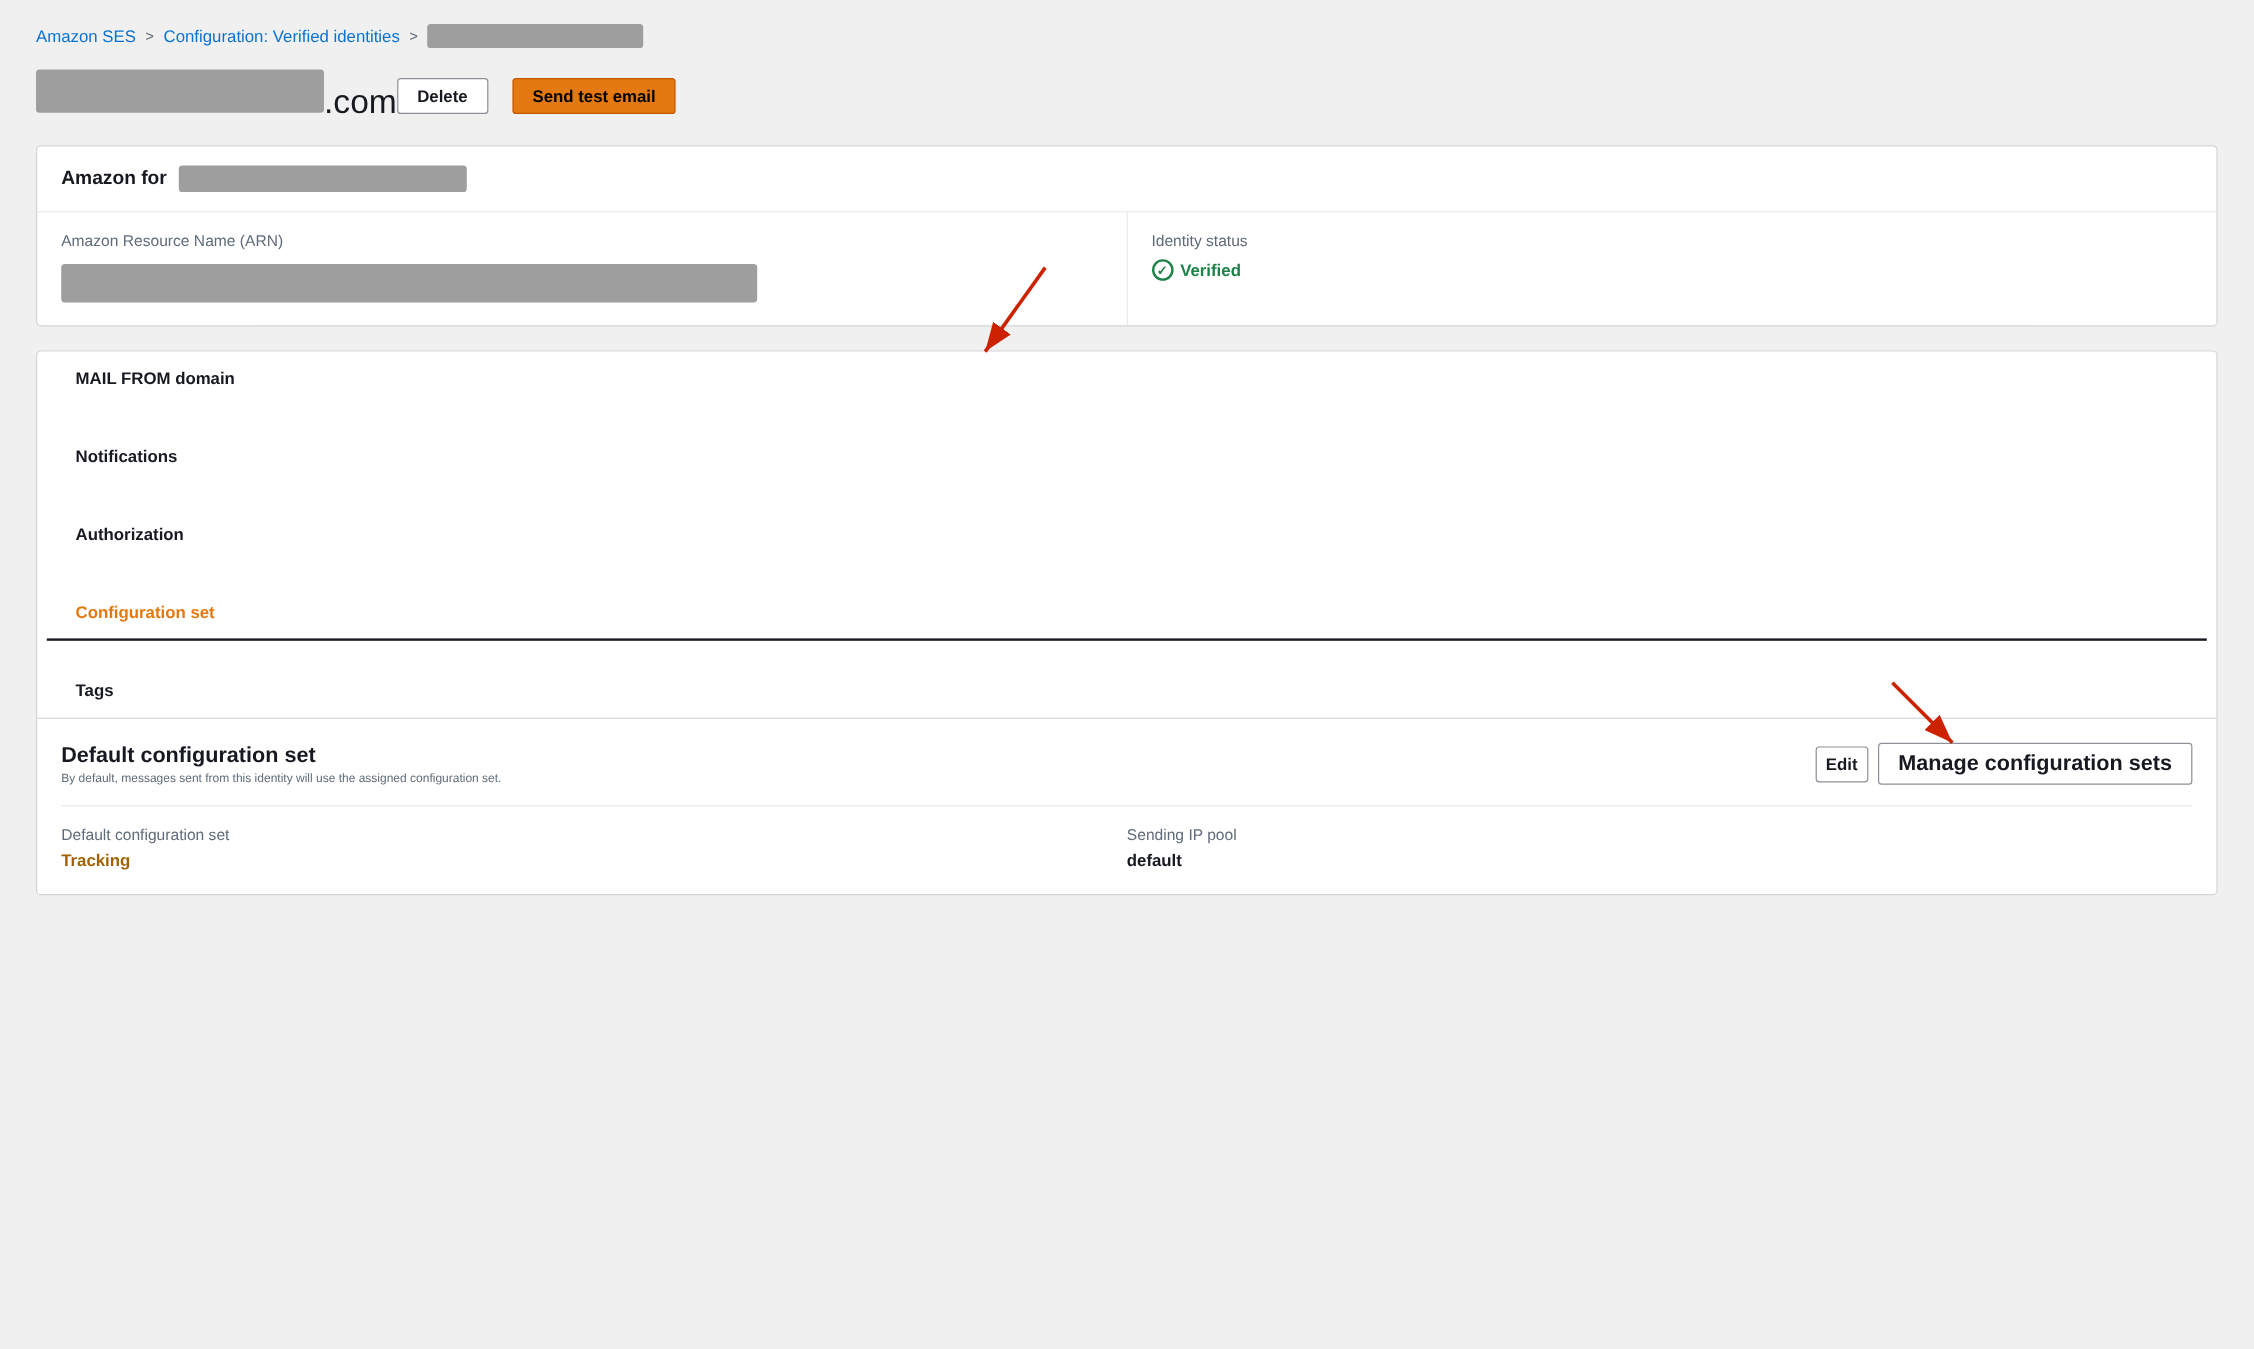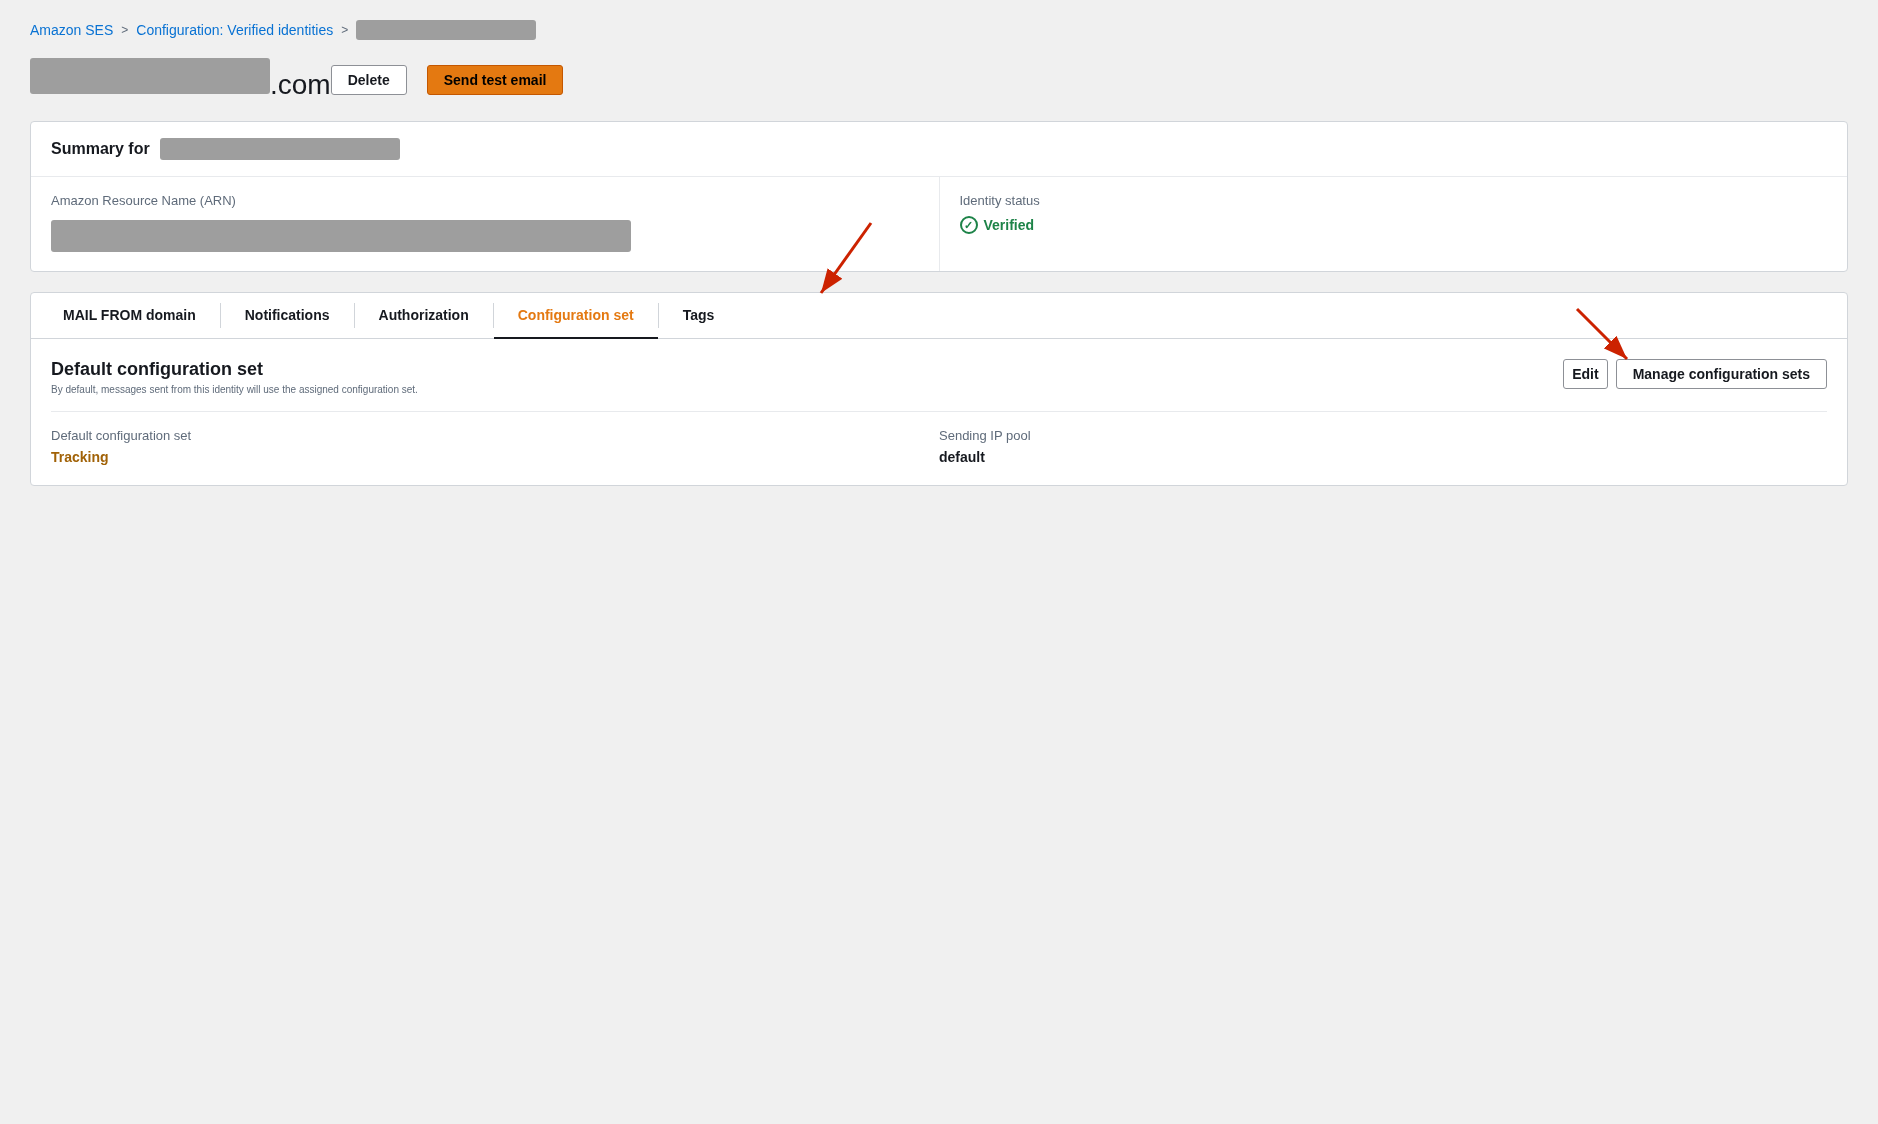--- a/index.html
+++ b/index.html
@@ -153,20 +153,21 @@
     .tabs-container {
       background: #fff;
       border: 1px solid #d1d5da;
       border-radius: 4px;
       margin-bottom: 20px;
     }
     .tabs-nav {
       display: flex;
       border-bottom: 1px solid #d1d5da;
       padding: 0 8px;
+      flex-direction: column;
     }
     .tab-item {
       padding: 14px 24px;
       font-size: 14px;
       color: #16191f;
       cursor: pointer;
       border-bottom: 2px solid transparent;
       margin-bottom: -1px;
       white-space: nowrap;
       font-weight: 600;
@@ -214,21 +215,21 @@
       font-size: 14px;
       border-radius: 3px;
       cursor: pointer;
       font-weight: 700;
     }
     .btn-manage {
       background: #fff;
       border: 1px solid #8d9096;
       color: #16191f;
       padding: 6px 16px;
-      font-size: 14px;
+      font-size: 18px;
       border-radius: 3px;
       cursor: pointer;
       font-weight: 700;
     }
 
     .config-details {
       display: flex;
       padding-top: 16px;
     }
     .config-detail-section {
@@ -290,21 +291,21 @@
     </div>
     <div class="header-buttons">
       <button class="btn-delete">Delete</button>
       <button class="btn-send-test">Send test email</button>
     </div>
   </div>
 
   <div class="card">
     <div class="card-header">
       <div class="card-header-title">
-        <span>Summary for</span>
+        <span>Amazon for</span>
         <span class="redacted card-header-redacted"></span>
       </div>
     </div>
     <div class="card-body">
       <div class="card-section">
         <div class="card-section-label">Amazon Resource Name (ARN)</div>
         <span class="arn-redacted redacted"></span>
       </div>
       <div class="card-section">
         <div class="card-section-label">Identity status</div>

